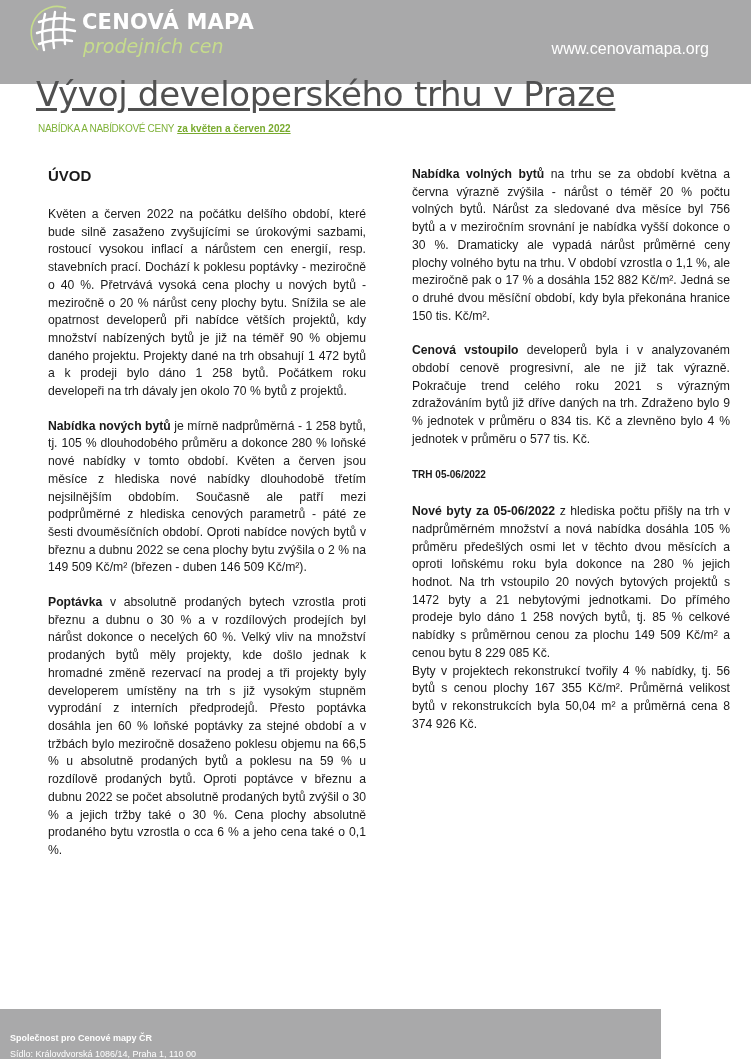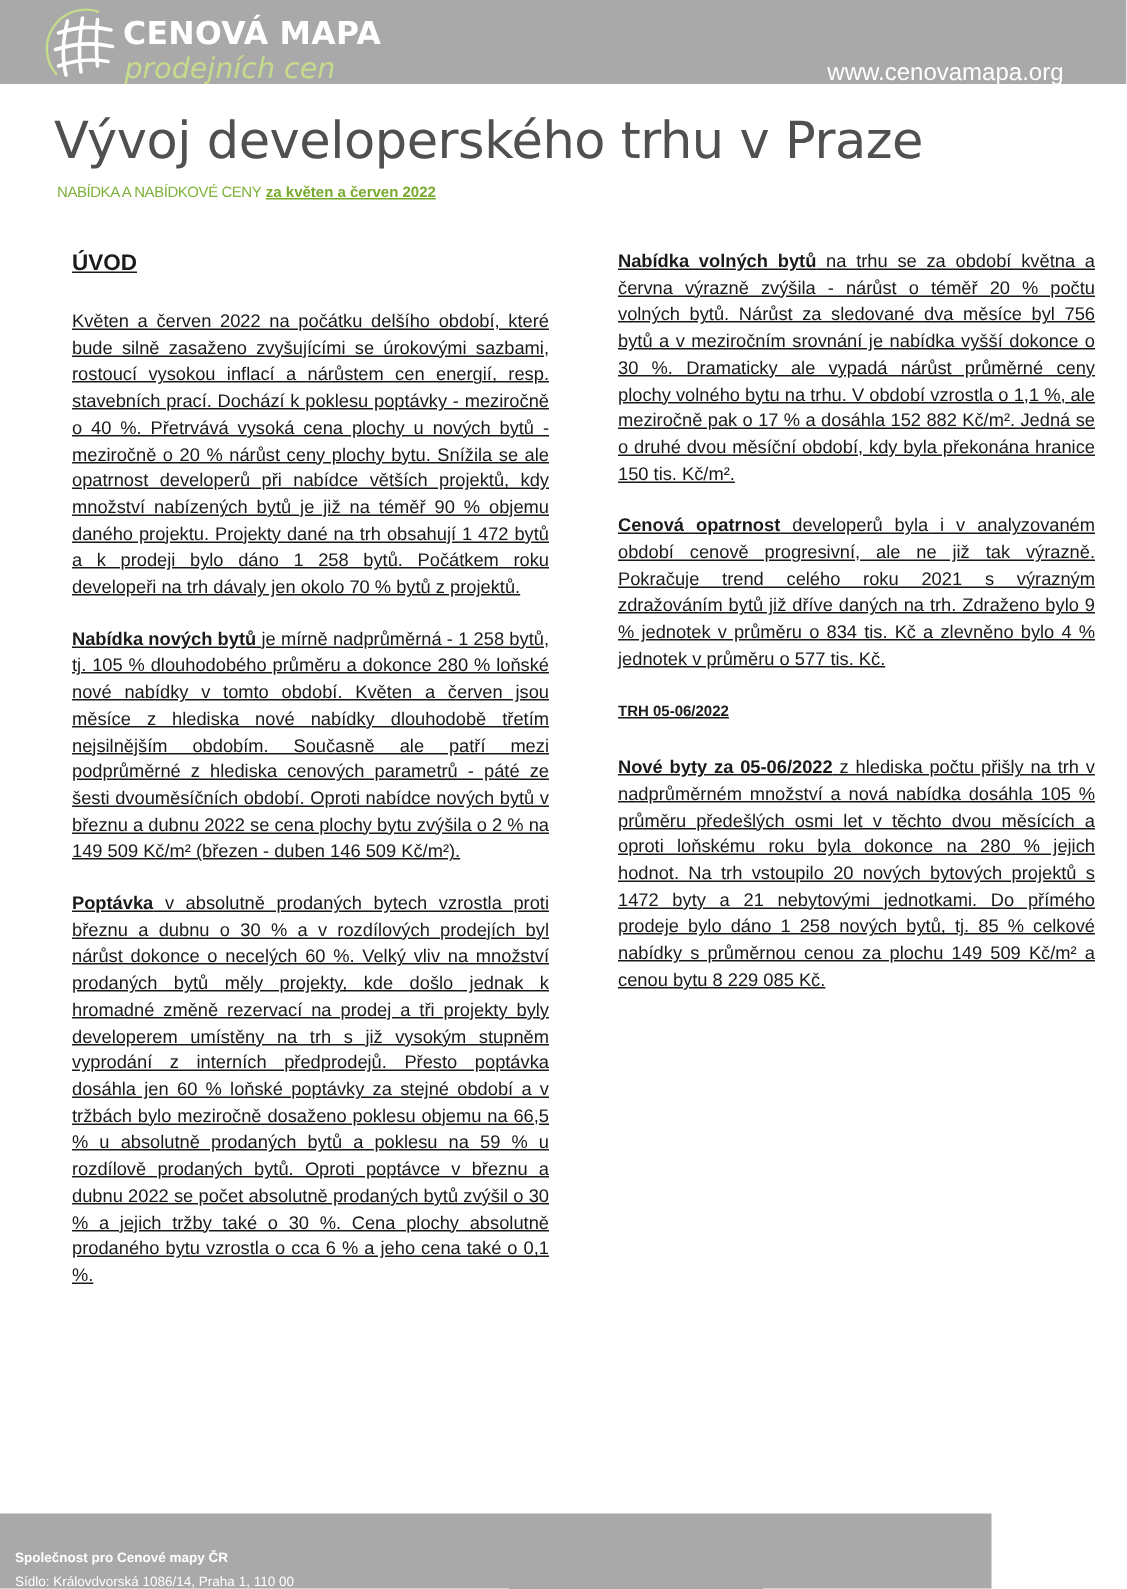--- a/index.html
+++ b/index.html
@@ -1,20 +1,20 @@
 <!DOCTYPE html>
 <html><head>
   <meta charset="utf-8">
   <style>
     * { margin: 0; padding: 0; box-sizing: border-box; }
     html, body { width: 751px; height: 1059px; background: #ffffff; overflow: hidden; }
     body { position: relative; font-family: "Liberation Sans", "DejaVu Sans", sans-serif; color: #1a1a1a; }
 
     .header {
-      position: absolute; left: 0; top: 0; width: 751px; height: 56px;
+      position: absolute; left: 0; top: 0; width: 751px; height: 84px;
       background: #a9a9aa;
     }
     .logo { position: absolute; left: 28px; top: 4px; width: 240px; height: 58px; }
     .logo-globe { position: absolute; left: 0; top: 0; width: 52px; height: 52px; }
     .logo-title {
       position: absolute; left: 54px; top: 6px;
       font-family: "DejaVu Sans", sans-serif; font-weight: bold; font-size: 21px;
       color: #ffffff; letter-spacing: 0.2px; white-space: nowrap;
     }
     .logo-sub {
@@ -23,34 +23,34 @@
       color: #c6dc8c; white-space: nowrap;
     }
     .header-url {
       position: absolute; right: 42px; top: 40px;
       font-family: "Liberation Sans", sans-serif; font-size: 16px; color: #ffffff;
     }
 
     .page-title {
       position: absolute; left: 36px; top: 74px;
       font-family: "DejaVu Sans", sans-serif; font-weight: normal; font-size: 34px;
-      color: #505050; letter-spacing: -0.3px; white-space: nowrap;
+      color: #505050; letter-spacing: -0.3px; white-space: nowrap; text-decoration: underline;
     }
     .subtitle {
       position: absolute; left: 38px; top: 123px;
       font-family: "Liberation Sans", sans-serif; font-size: 10px; color: #7fb23a;
       white-space: nowrap;
     }
     .subtitle .plain { letter-spacing: -0.3px; }
     .subtitle .period { font-weight: bold; text-decoration: underline; margin-left: 3px; color: #78aa2e; }
 
     .col {
       position: absolute; width: 318px;
       font-family: "Liberation Sans", sans-serif; font-size: 12.2px; line-height: 17.7px;
-      text-align: justify; color: #1a1a1a; text-decoration: underline;
+      text-align: justify; color: #1a1a1a;
     }
     .col-left { left: 48px; top: 166px; }
     .col-right { left: 412px; top: 166px; }
     .col h2 { font-size: 15px; font-weight: bold; margin: 0 0 20px 0; line-height: 20px; }
     .col h3 { font-size: 10px; font-weight: bold; margin: 0 0 20px 0; }
     .col p { margin: 0 0 17px 0; }
     .col p.tight { margin: 0; }
     .col b { font-weight: bold; }
 
     .footer {
@@ -91,23 +91,24 @@
 
 <div class="col col-left">
   <h2>ÚVOD</h2>
   <p>Květen a červen 2022 na počátku delšího období, které bude silně zasaženo zvyšujícími se úrokovými sazbami, rostoucí vysokou inflací a nárůstem cen energií, resp. stavebních prací. Dochází k poklesu poptávky - meziročně o 40 %. Přetrvává vysoká cena plochy u nových bytů - meziročně o 20 % nárůst ceny plochy bytu. Snížila se ale opatrnost developerů při nabídce větších projektů, kdy množství nabízených bytů je již na téměř 90 % objemu daného projektu. Projekty dané na trh obsahují 1 472 bytů a k prodeji bylo dáno 1 258 bytů. Počátkem roku developeři na trh dávaly jen okolo 70 % bytů z projektů.</p>
   <p><b>Nabídka nových bytů</b><span> je mírně nadprůměrná - 1 258 bytů, tj. 105 % dlouhodobého průměru a dokonce 280 % loňské nové nabídky v tomto období. Květen a červen jsou měsíce z hlediska nové nabídky dlouhodobě třetím nejsilnějším obdobím. Současně ale patří mezi podprůměrné z hlediska cenových parametrů - páté ze šesti dvouměsíčních období. Oproti nabídce nových bytů v březnu a dubnu 2022 se cena plochy bytu zvýšila o 2 % na 149 509 Kč/m² (březen - duben 146 509 Kč/m²).</span></p>
   <p><b>Poptávka</b><span> v absolutně prodaných bytech vzrostla proti březnu a dubnu o 30 % a v rozdílových prodejích byl nárůst dokonce o necelých 60 %. Velký vliv na množství prodaných bytů měly projekty, kde došlo jednak k hromadné změně rezervací na prodej a tři projekty byly developerem umístěny na trh s již vysokým stupněm vyprodání z interních předprodejů. Přesto poptávka dosáhla jen 60 % loňské poptávky za stejné období a v tržbách bylo meziročně dosaženo poklesu objemu na 66,5 % u absolutně prodaných bytů a poklesu na 59 % u rozdílově prodaných bytů. Oproti poptávce v březnu a dubnu 2022 se počet absolutně prodaných bytů zvýšil o 30 % a jejich tržby také o 30 %. Cena plochy absolutně prodaného bytu vzrostla o cca 6 % a jeho cena také o 0,1 %.</span></p>
 </div>
 
 <div class="col col-right">
   <p><b>Nabídka volných bytů</b><span> na trhu se za období května a června výrazně zvýšila - nárůst o téměř 20 % počtu volných bytů. Nárůst za sledované dva měsíce byl 756 bytů a v meziročním srovnání je nabídka vyšší dokonce o 30 %. Dramaticky ale vypadá nárůst průměrné ceny plochy volného bytu na trhu. V období vzrostla o 1,1 %, ale meziročně pak o 17 % a dosáhla 152 882 Kč/m². Jedná se o druhé dvou měsíční období, kdy byla překonána hranice 150 tis. Kč/m².</span></p>
-  <p><b>Cenová opatrnost</b><span> developerů byla i v analyzovaném období cenově progresivní, ale ne již tak výrazně. Pokračuje trend celého roku 2021 s výrazným zdražováním bytů již dříve daných na trh. Zdraženo bylo 9 % jednotek v průměru o 834 tis. Kč a zlevněno bylo 4 % jednotek v průměru o 577 tis. Kč.</span></p>
+  <p><b>Cenová vstoupilo</b><span> developerů byla i v analyzovaném období cenově progresivní, ale ne již tak výrazně. Pokračuje trend celého roku 2021 s výrazným zdražováním bytů již dříve daných na trh. Zdraženo bylo 9 % jednotek v průměru o 834 tis. Kč a zlevněno bylo 4 % jednotek v průměru o 577 tis. Kč.</span></p>
   <h3>TRH 05-06/2022</h3>
   <p class="tight"><b>Nové byty za 05-06/2022</b><span> z hlediska počtu přišly na trh v nadprůměrném množství a nová nabídka dosáhla 105 % průměru předešlých osmi let v těchto dvou měsících a oproti loňskému roku byla dokonce na 280 % jejich hodnot. Na trh vstoupilo 20 nových bytových projektů s 1472 byty a 21 nebytovými jednotkami. Do přímého prodeje bylo dáno 1 258 nových bytů, tj. 85 % celkové nabídky s průměrnou cenou za plochu 149 509 Kč/m² a cenou bytu 8 229 085 Kč.</span></p>
+  <p class="tight">Byty v projektech rekonstrukcí tvořily 4 % nabídky, tj. 56 bytů s cenou plochy 167 355 Kč/m². Průměrná velikost bytů v rekonstrukcích byla 50,04 m² a průměrná cena 8 374 926 Kč.</p>
 </div>
 
 <div class="footer">
   <div class="footer-left">
     <div class="company">Společnost pro Cenové mapy ČR</div>
     <div>Sídlo: Královdvorská 1086/14, Praha 1, 110 00</div>
     <div>IČ: 45854530</div>
     <div>DIČ: CZ24160130</div>
   </div>
   <div class="footer-mail">Mail: info@cenovamapa.org</div>

